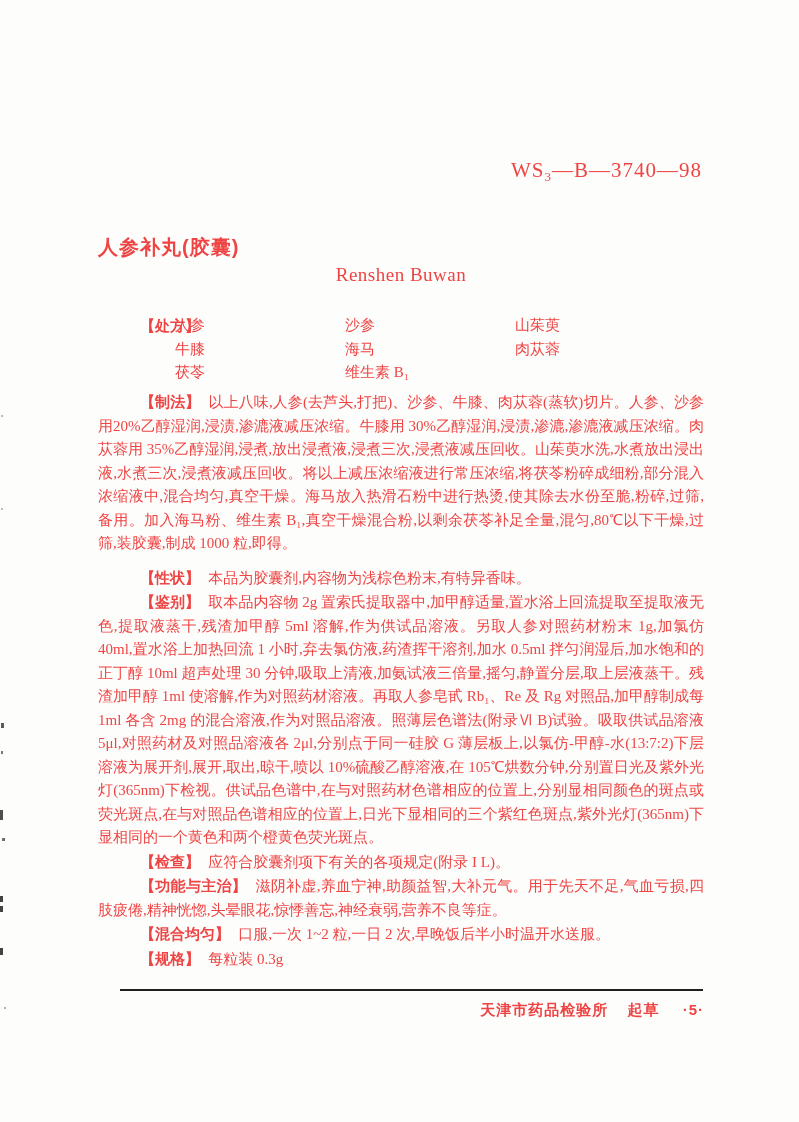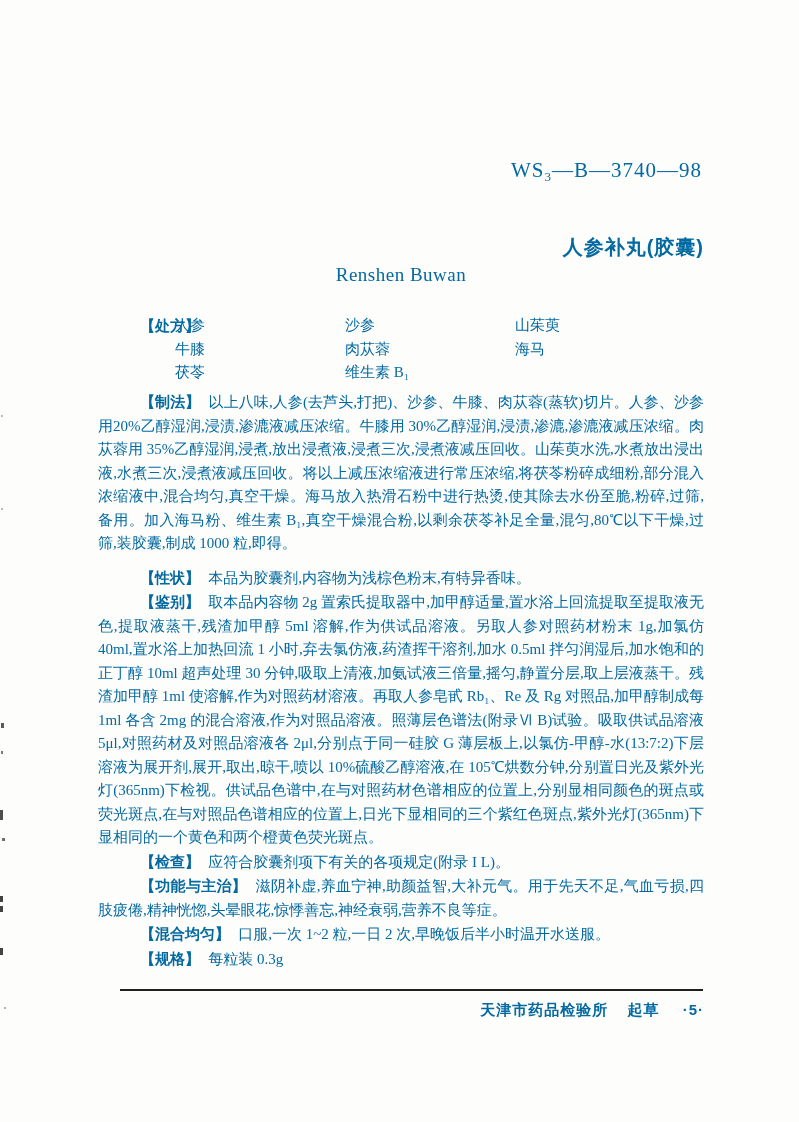--- a/index.html
+++ b/index.html
@@ -6,42 +6,42 @@
     margin: 0;
     padding: 0;
     background: #ffffff;
   }
   .page {
     position: relative;
     width: 799px;
     height: 1122px;
     background: #fdfdfb;
     font-family: "Liberation Serif", serif;
-    color: #0369a1;
+    color: #ef4444;
     overflow: hidden;
   }
   .doc-number {
     position: absolute;
     top: 158px;
     right: 97px;
     font-size: 21px;
     letter-spacing: 1px;
     white-space: nowrap;
   }
   .doc-number sub {
     font-size: 13px;
     vertical-align: -4px;
   }
   .title {
     position: absolute;
     top: 234px;
     left: 98px;
     width: 606px;
     margin: 0;
-    text-align: right;
+    text-align: left;
     font-family: "Liberation Sans", sans-serif;
     font-weight: bold;
     font-size: 20px;
     letter-spacing: 1px;
   }
   .pinyin {
     position: absolute;
     top: 264px;
     left: 98px;
     width: 606px;
@@ -137,22 +137,22 @@
 
   <div class="content">
 
     <div class="prescription">
       <span class="label presc-label">【处方】</span>
       <div class="presc-grid">
         <div class="presc-cell">人参</div>
         <div class="presc-cell">沙参</div>
         <div class="presc-cell">山茱萸</div>
         <div class="presc-cell">牛膝</div>
+        <div class="presc-cell">海马</div>
         <div class="presc-cell">肉苁蓉</div>
-        <div class="presc-cell">海马</div>
         <div class="presc-cell">茯苓</div>
         <div class="presc-cell">维生素 B₁</div>
         <div class="presc-cell"></div>
       </div>
     </div>
 
     <p class="para"><span class="label">【制法】</span><span>以上八味,人参(去芦头,打把)、沙参、牛膝、肉苁蓉(蒸软)切片。人参、沙参用20%乙醇湿润,浸渍,渗漉液减压浓缩。牛膝用 30%乙醇湿润,浸渍,渗漉,渗漉液减压浓缩。肉苁蓉用 35%乙醇湿润,浸煮,放出浸煮液,浸煮三次,浸煮液减压回收。山茱萸水洗,水煮放出浸出液,水煮三次,浸煮液减压回收。将以上减压浓缩液进行常压浓缩,将茯苓粉碎成细粉,部分混入浓缩液中,混合均匀,真空干燥。海马放入热滑石粉中进行热烫,使其除去水份至脆,粉碎,过筛,备用。加入海马粉、维生素 B₁,真空干燥混合粉,以剩余茯苓补足全量,混匀,80℃以下干燥,过筛,装胶囊,制成 1000 粒,即得。</span></p>
 
     <p class="para m-xingzhuang"><span class="label">【性状】</span><span>本品为胶囊剂,内容物为浅棕色粉末,有特异香味。</span></p>
 

